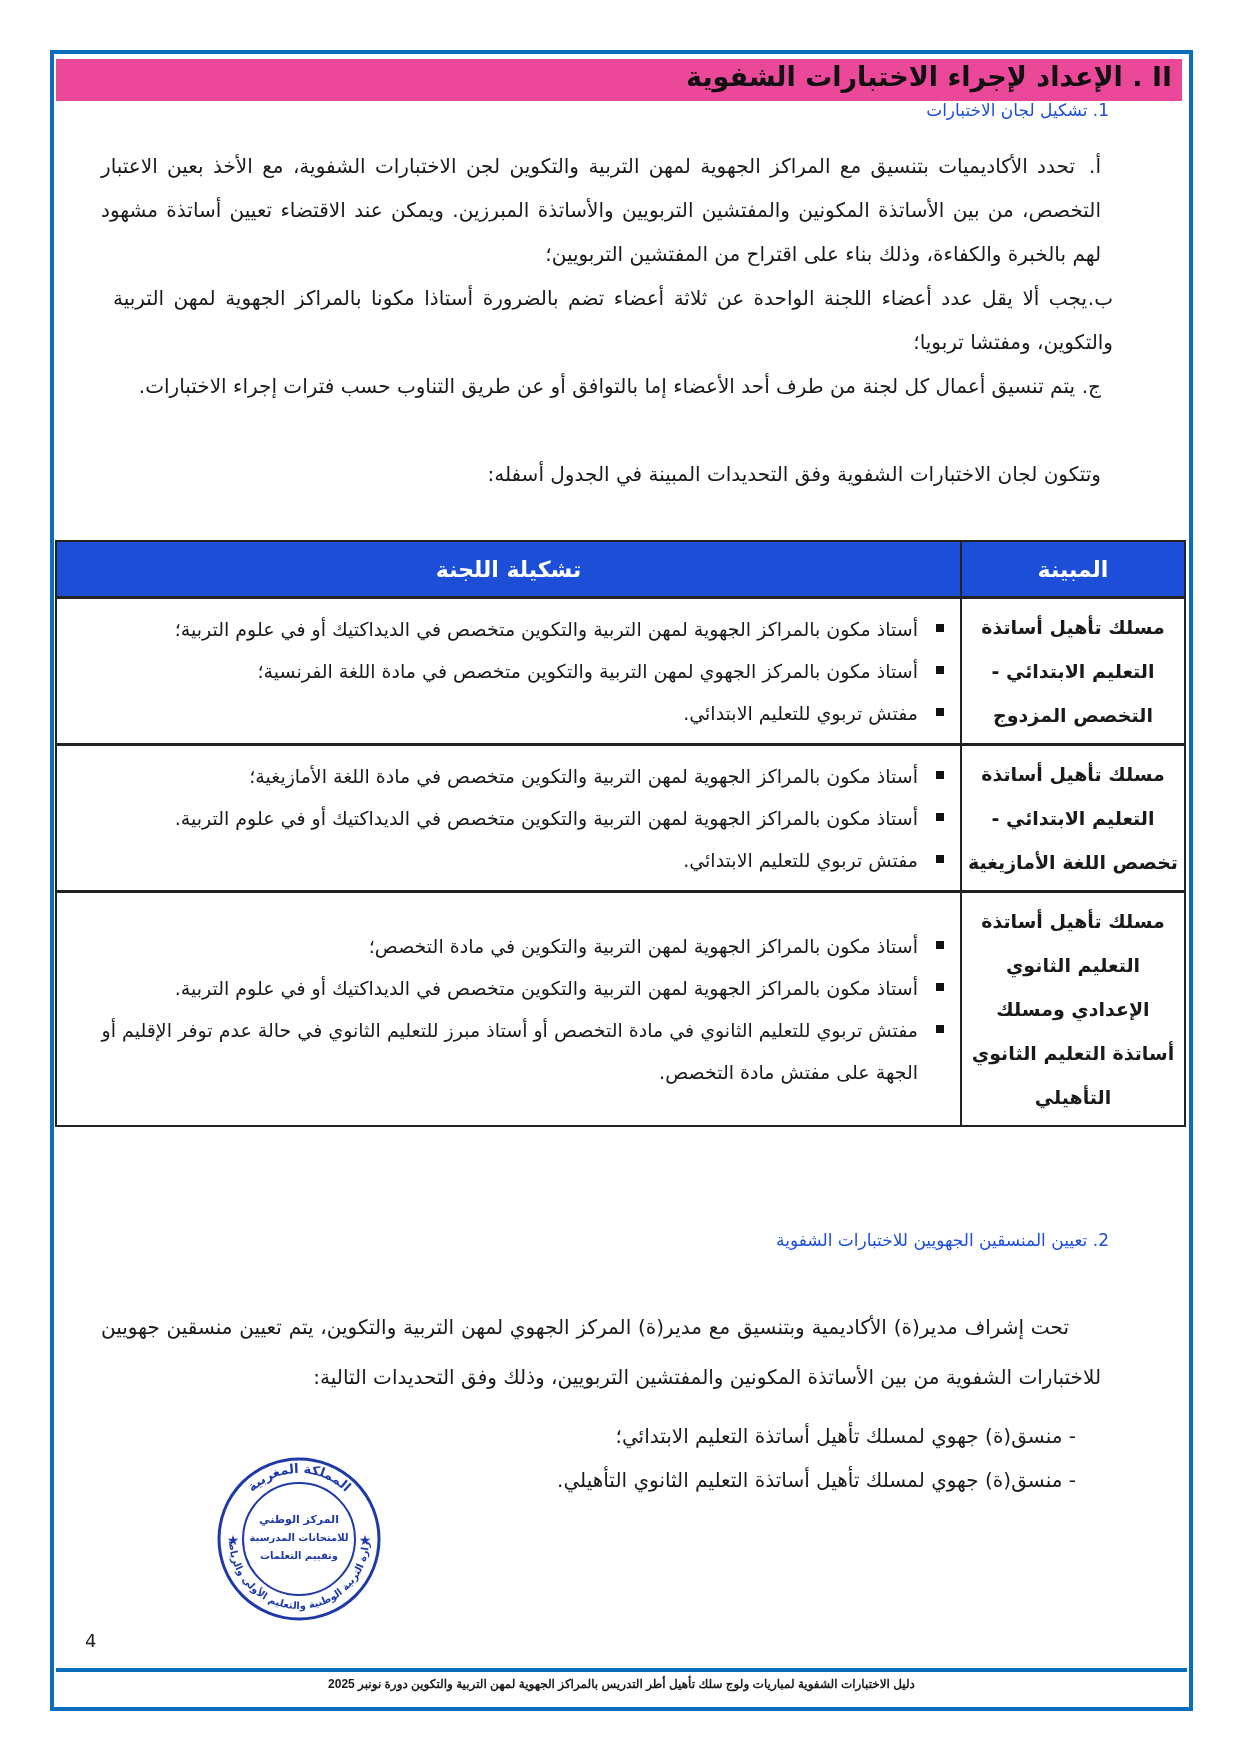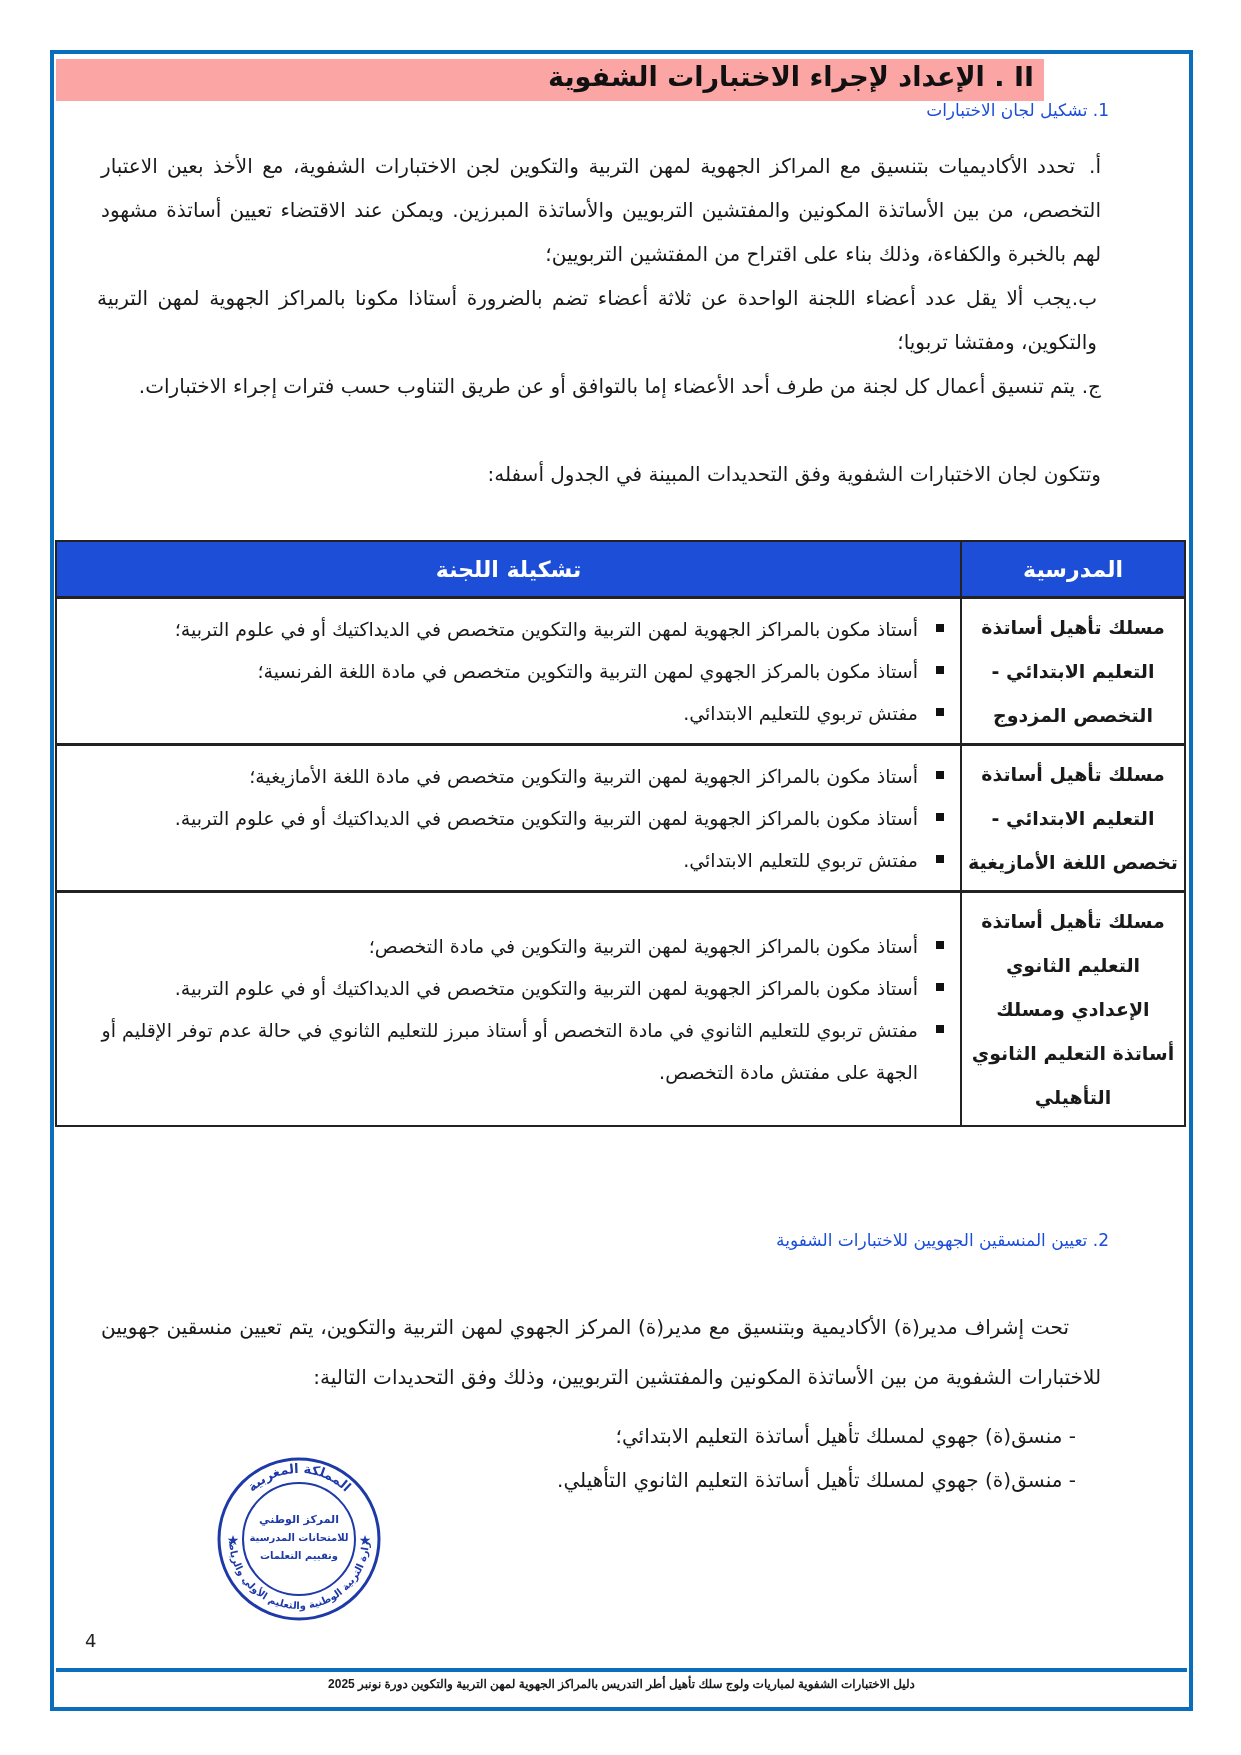--- a/index.html
+++ b/index.html
@@ -5,22 +5,22 @@
   html, body { margin: 0; padding: 0; background: #ffffff; }
   body {
     width: 1241px; height: 1755px; position: relative; overflow: hidden;
     font-family: "DejaVu Sans", sans-serif; color: #1a1a1a;
   }
   .frame {
     position: absolute; left: 50px; top: 50px; width: 1143px; height: 1661px;
     border: 4px solid #0a6ebd; box-sizing: border-box;
   }
   .section-bar {
-    position: absolute; left: 56px; top: 59px; width: 988px; height: 42px;
-    background: #fca5a5; direction: rtl;
+    position: absolute; left: 56px; top: 59px; width: 1126px; height: 42px;
+    background: #ec4899; direction: rtl;
   }
   .section-title {
     position: absolute; right: 10px; top: 2px; font-size: 27px; font-weight: bold;
     color: #111; direction: rtl; white-space: nowrap;
   }
   .subhead {
     position: absolute; direction: rtl; color: #1d4ed8; font-weight: normal;
     font-size: 17px; white-space: nowrap;
   }
   .para {
@@ -82,34 +82,34 @@
 
 <div class="subhead" style="right:132px; top:100px;">
   <span>1.</span>
   <span>تشكيل لجان الاختبارات</span>
 </div>
 
 <div class="para" style="right:140px; top:144px; width:1000px;">
   <span class="marker">أ.</span><span>تحدد الأكاديميات بتنسيق مع المراكز الجهوية لمهن التربية والتكوين لجن الاختبارات الشفوية، مع الأخذ بعين الاعتبار التخصص، من بين الأساتذة المكونين والمفتشين التربويين والأساتذة المبرزين. ويمكن عند الاقتضاء تعيين أساتذة مشهود لهم بالخبرة والكفاءة، وذلك بناء على اقتراح من المفتشين التربويين؛</span>
 </div>
 
-<div class="para" style="right:144px; top:276px; width:1000px;">
+<div class="para" style="right:128px; top:276px; width:1000px;">
   <span class="marker">ب.</span><span>يجب ألا يقل عدد أعضاء اللجنة الواحدة عن ثلاثة أعضاء تضم بالضرورة أستاذا مكونا بالمراكز الجهوية لمهن التربية والتكوين، ومفتشا تربويا؛</span>
 </div>
 
 <div class="para" style="right:140px; top:364px; width:1000px;">
   <span class="marker">ج.</span><span>يتم تنسيق أعمال كل لجنة من طرف أحد الأعضاء إما بالتوافق أو عن طريق التناوب حسب فترات إجراء الاختبارات.</span>
 </div>
 
 <div class="para" style="right:140px; top:452px; width:1000px;">وتتكون لجان الاختبارات الشفوية وفق التحديدات المبينة في الجدول أسفله:</div>
 
 <table class="committee">
   <thead>
     <tr>
-      <th>المدرسية</th>
+      <th>المبينة</th>
       <th>تشكيلة اللجنة</th>
     </tr>
   </thead>
   <tbody>
     <tr class="row">
       <td class="exam">مسلك تأهيل أساتذة التعليم الابتدائي - التخصص المزدوج</td>
       <td class="comp">
         <ul class="members">
           <li><span class="bullet"></span><span>أستاذ مكون بالمراكز الجهوية لمهن التربية والتكوين متخصص في الديداكتيك أو في علوم التربية؛</span></li>
           <li><span class="bullet"></span><span>أستاذ مكون بالمركز الجهوي لمهن التربية والتكوين متخصص في مادة اللغة الفرنسية؛</span></li>

